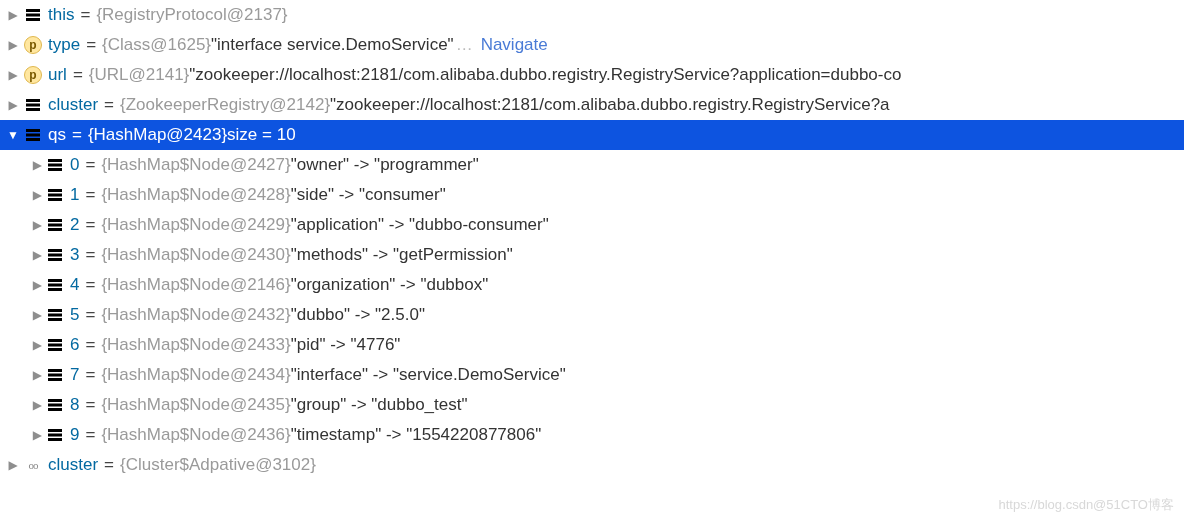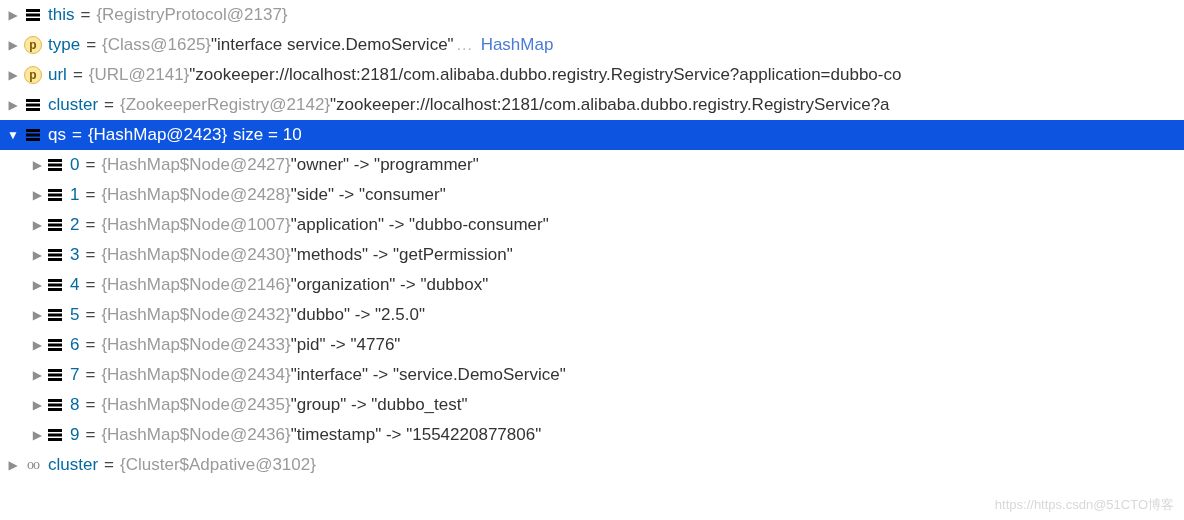--- a/index.html
+++ b/index.html
@@ -52,29 +52,29 @@
       justify-content: center;
     }
     .icon-p {
       width: 18px; height: 18px; border-radius: 50%;
       background: #ffe7a0; border: 1px solid #e0b84f;
       font-size: 12px; font-weight: bold; color: #7a5a00;
       display: inline-flex; align-items: center; justify-content: center;
     }
     .icon-oo {
       font-family: Georgia, serif;
-      font-size: 14px;
+      font-size: 11px;
       color: #888;
       letter-spacing: -1px;
     }
     .name { color: #0369a1; }
     .equals { color: #444; padding: 0 6px; }
     .type { color: #9a9a9a; text-align: center; }
     .value { color: #333; }
-    .extra { color: #9a9a9a; padding-left: 6px; }
+    .extra { color: #9a9a9a; }
     .link { color: #4a7bd6; padding-left: 6px; }
     .ellipsis { color: #bbb; padding: 0 2px; }
     .watermark {
       position: absolute;
       right: 10px;
       bottom: 6px;
       color: #d8d8d8;
       font-size: 13px;
     }
   </style>
@@ -98,21 +98,21 @@
     <div class="row">
       <span class="arrow">▶</span>
       <span class="icon">
         <span class="icon-p">p</span>
       </span>
       <span class="name">type</span>
       <span class="equals">=</span>
       <span class="type">{Class@1625}</span>
       <span class="value"> "interface service.DemoService"</span>
       <span class="ellipsis">…</span>
-      <span class="link">HashMap</span>
+      <span class="link">Navigate</span>
     </div>
     <div class="row">
       <span class="arrow">▶</span>
       <span class="icon">
         <span class="icon-p">p</span>
       </span>
       <span class="name">url</span>
       <span class="equals">=</span>
       <span class="type">{URL@2141}</span>
       <span class="value"> "zookeeper://localhost:2181/com.alibaba.dubbo.registry.RegistryService?application=dubbo-co</span>
@@ -177,21 +177,21 @@
       <span class="arrow">▶</span>
       <span class="icon">
         <svg width="16" height="14" viewBox="0 0 16 14">
           <rect class="b1" x="1" y="1" width="14" height="3"></rect>
           <rect class="b2" x="1" y="5.5" width="14" height="3"></rect>
           <rect class="b3" x="1" y="10" width="14" height="3"></rect>
         </svg>
       </span>
       <span class="name">2</span>
       <span class="equals">=</span>
-      <span class="type">{HashMap$Node@1007}</span>
+      <span class="type">{HashMap$Node@2429}</span>
       <span class="value"> "application" -&gt; "dubbo-consumer"</span>
     </div>
     <div class="row indent1">
       <span class="arrow">▶</span>
       <span class="icon">
         <svg width="16" height="14" viewBox="0 0 16 14">
           <rect class="b1" x="1" y="1" width="14" height="3"></rect>
           <rect class="b2" x="1" y="5.5" width="14" height="3"></rect>
           <rect class="b3" x="1" y="10" width="14" height="3"></rect>
         </svg>
@@ -288,13 +288,13 @@
     <div class="row">
       <span class="arrow">▶</span>
       <span class="icon">
         <span class="icon-oo">oo</span>
       </span>
       <span class="name">cluster</span>
       <span class="equals">=</span>
       <span class="type">{Cluster$Adpative@3102}</span>
     </div>
   </div>
-<div class="watermark">https://https.csdn@51CTO博客</div>
+<div class="watermark">https://blog.csdn@51CTO博客</div>
 
 </body></html>

